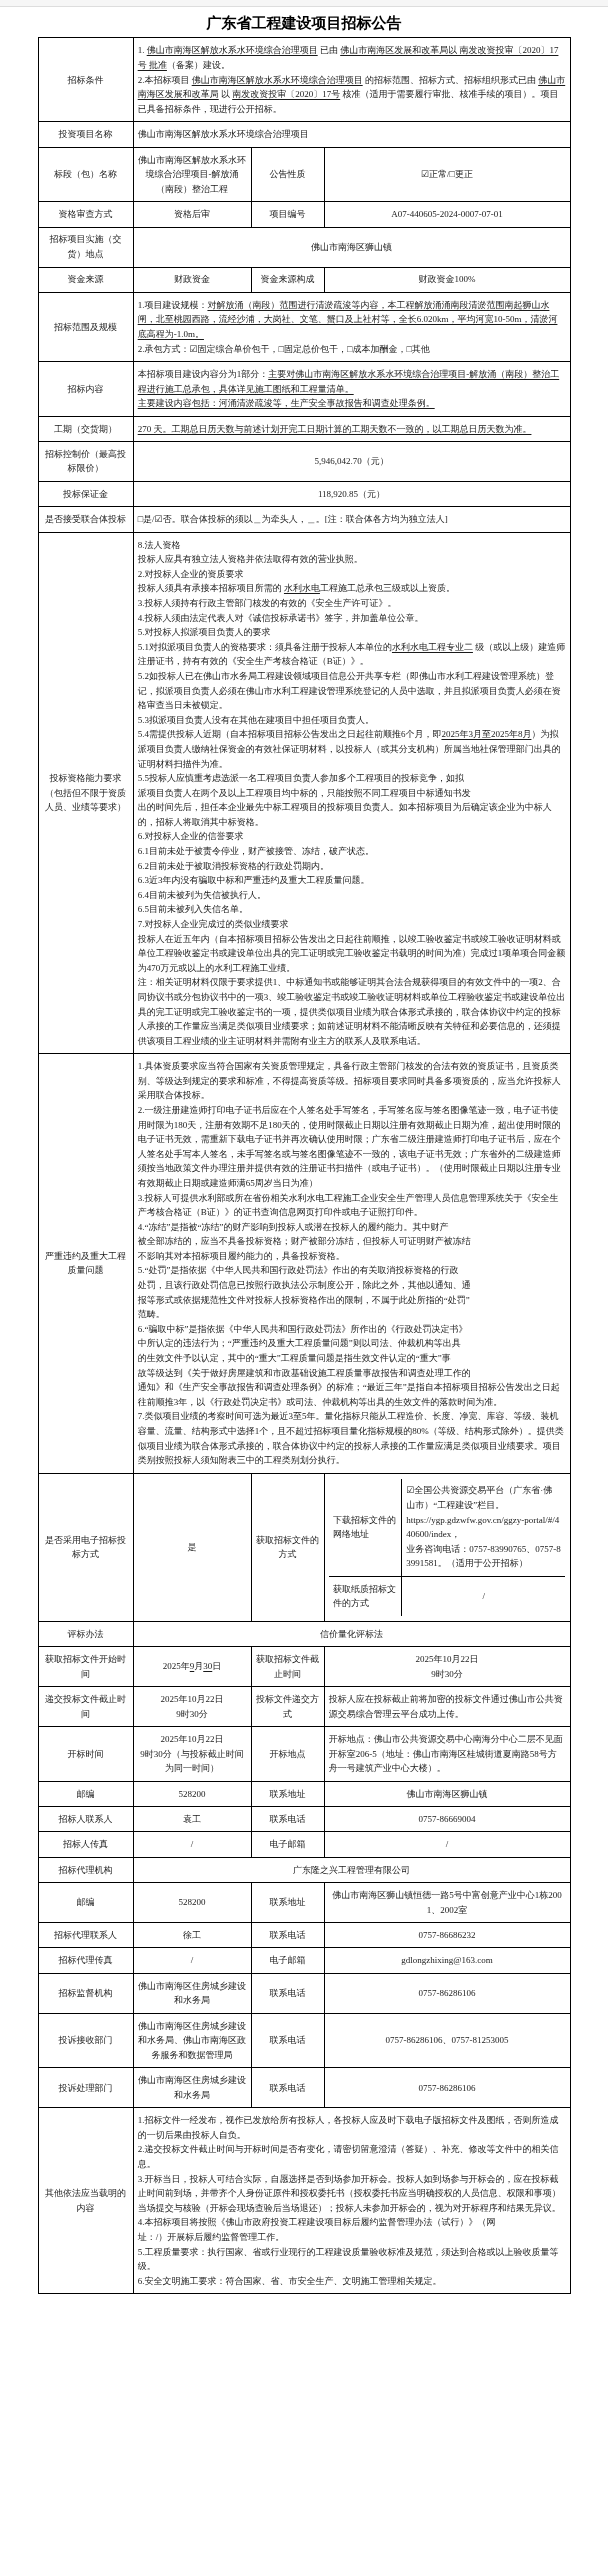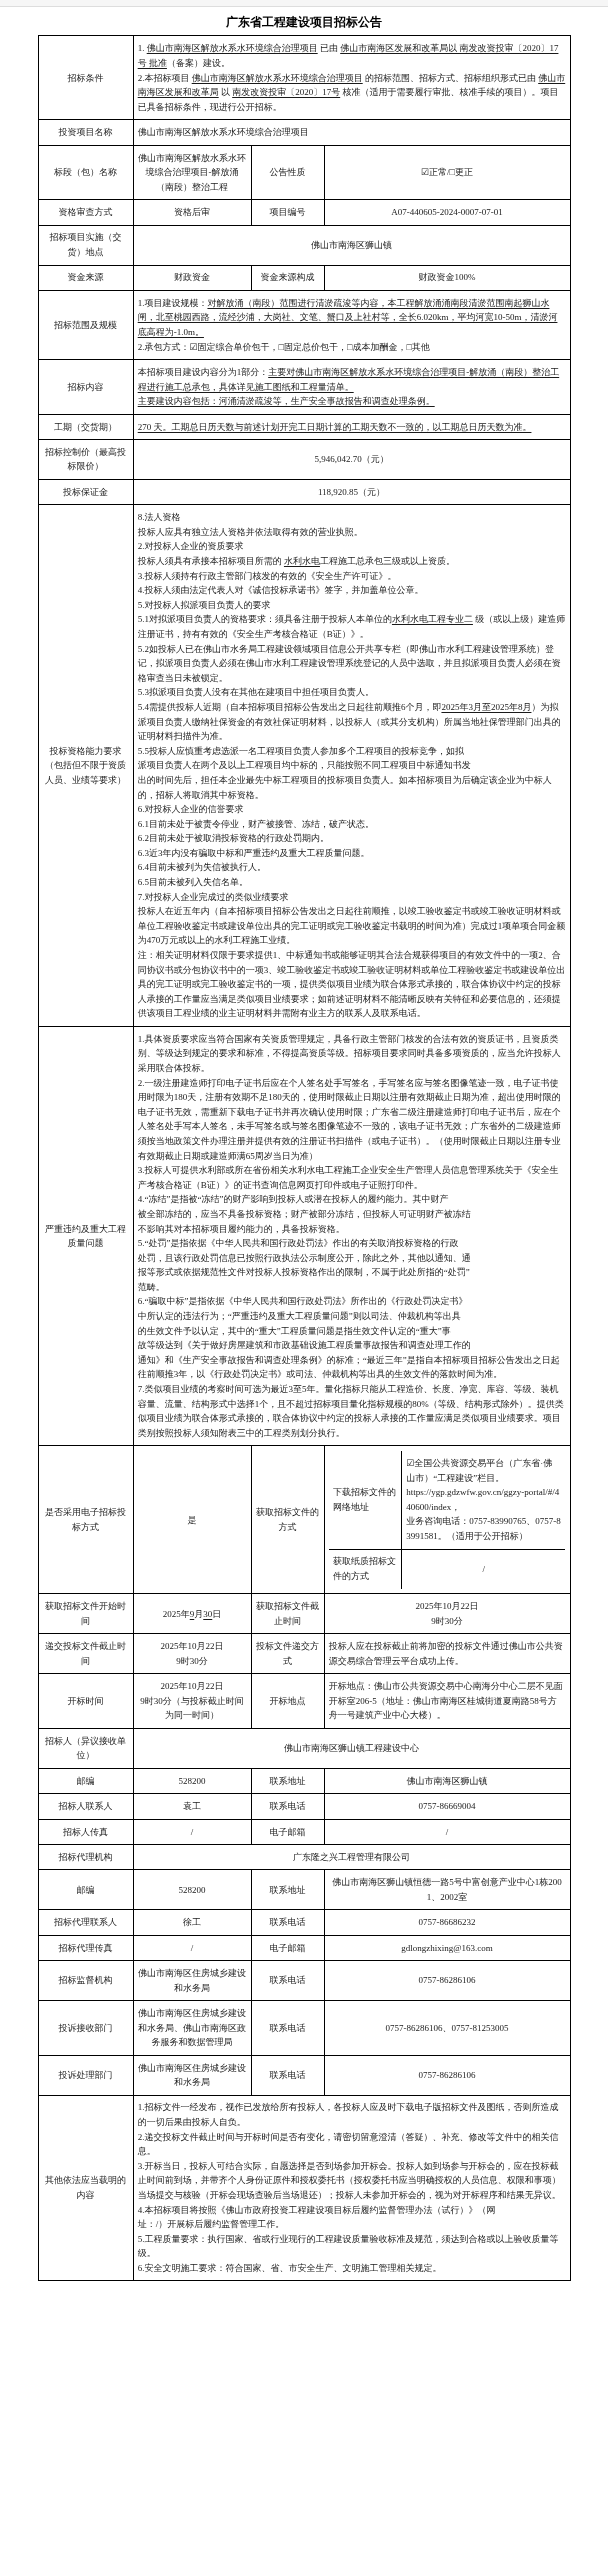--- a/index.html
+++ b/index.html
@@ -1,18 +1,18 @@
 <!DOCTYPE html>
 <html style="font-size:11px"><head>
 <meta charset="utf-8">
 <style>
   html,body{margin:0;padding:0;background:#fff;}
   body{font-family:"Liberation Serif",serif;color:#111;min-height:2576px;}
   .topbar{height:6.3px;background:#f6f6f6;border-bottom:0.7px solid #ddd;}
-  .page-title{font-family:"Liberation Sans",sans-serif;font-weight:bold;font-size:12px;
+  .page-title{font-family:"Liberation Sans",sans-serif;font-weight:bold;font-size:15px;
     text-align:center;margin:6.3px auto 4.9px;color:#000;}
   table.doc{width:531px;margin:0 auto;border-collapse:collapse;table-layout:fixed;
     border:1.4px solid #000;}
   table.doc td{border:0.7px solid #000;font-size:9px;line-height:14.6px;padding:4.9px 4.2px;
     vertical-align:middle;word-break:break-all;color:#1a1a1a;}
   td.lbl{text-align:center;}
   td.c{text-align:center;}
   td.l{text-align:left;padding:2.8px 7px;}
   .u{text-decoration:underline;text-underline-offset:2.1px;}
   td.nest{padding:0;vertical-align:top;}
@@ -105,20 +105,26 @@
   <tr>
     <td class="lbl">招标控制价（最高投标限价）</td>
     <td class="c" colspan="3">5,946,042.70（元）</td>
   </tr>
 
   <tr>
     <td class="lbl">投标保证金</td>
     <td class="c" colspan="3">118,920.85（元）</td>
   </tr>
 
+  <tr>
+    <td class="lbl">是否接受联合体投标</td>
+    <td class="l" colspan="3">
+          <div><span>□是/☑否。联合体投标的须以＿为牵头人，＿。[注：联合体各方均为独立法人]</span></div>
+        </td>
+  </tr>
 
   <tr>
     <td class="lbl">投标资格能力要求（包括但不限于资质人员、业绩等要求）</td>
     <td class="l" colspan="3">
           <div><span>8.法人资格</span></div>
           <div><span>投标人应具有独立法人资格并依法取得有效的营业执照。</span></div>
           <div><span>2.对投标人企业的资质要求</span></div>
           <div><span>投标人须具有承接本招标项目所需的 </span><span class="u">水利水电</span><span>工程施工总承包三级或以上资质。</span></div>
           <div><span>3.投标人须持有行政主管部门核发的有效的《安全生产许可证》。</span></div>
           <div><span>4.投标人须由法定代表人对《诚信投标承诺书》签字，并加盖单位公章。</span></div>
@@ -181,20 +187,24 @@
         </tr>
         <tr>
           <td class="subl">获取纸质招标文件的方式</td>
           <td class="c">/</td>
         </tr>
       </tbody>
           </table>
     </td>
   </tr>
 
+  <tr>
+    <td class="lbl">评标办法</td>
+    <td class="c" colspan="3">信价量化评标法</td>
+  </tr>
 
   <tr>
     <td class="lbl">获取招标文件开始时间</td>
     <td class="c">
           <div><span>2025年</span><span class="u">9</span><span>月</span><span class="u">30</span><span>日</span></div>
         </td>
     <td class="lbl">获取招标文件截止时间</td>
     <td class="c">
           <div><span>2025年10月22日</span></div>
           <div><span>9时30分</span></div>
@@ -215,24 +225,20 @@
     <td class="lbl">开标时间</td>
     <td class="c">
           <div><span>2025年10月22日</span></div>
           <div><span>9时30分（与投标截止时间为同一时间）</span></div>
         </td>
     <td class="lbl">开标地点</td>
     <td class="l">开标地点：佛山市公共资源交易中心南海分中心二层不见面开标室206-5（地址：佛山市南海区桂城街道夏南路58号方舟一号建筑产业中心大楼）。</td>
   </tr>
 
 
-  <tr>
-    <td class="lbl">招标人（异议接收单位）</td>
-    <td class="c" colspan="3">佛山市南海区狮山镇工程建设中心</td>
-  </tr>
 
   <tr>
     <td class="lbl">邮编</td>
     <td class="c">528200</td>
     <td class="lbl">联系地址</td>
     <td class="c">佛山市南海区狮山镇</td>
   </tr>
 
   <tr>
     <td class="lbl">招标人联系人</td>

